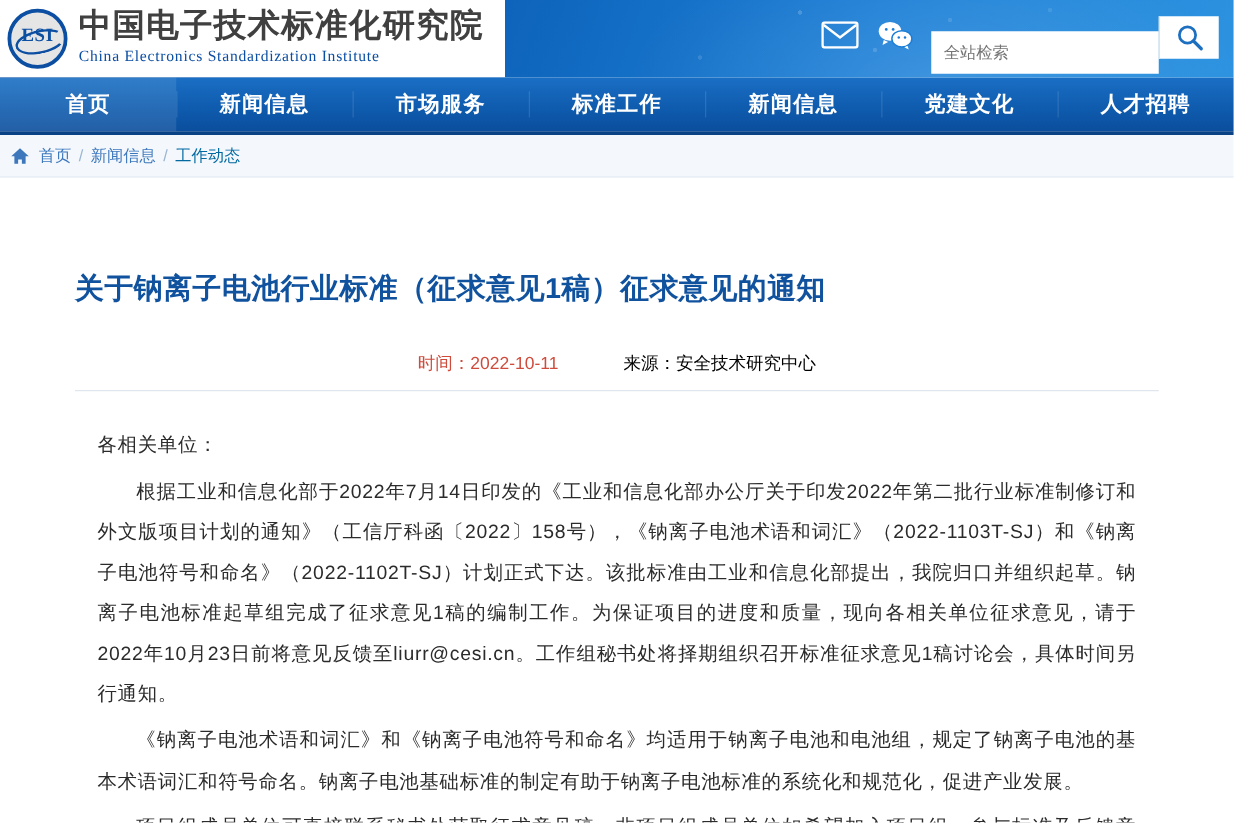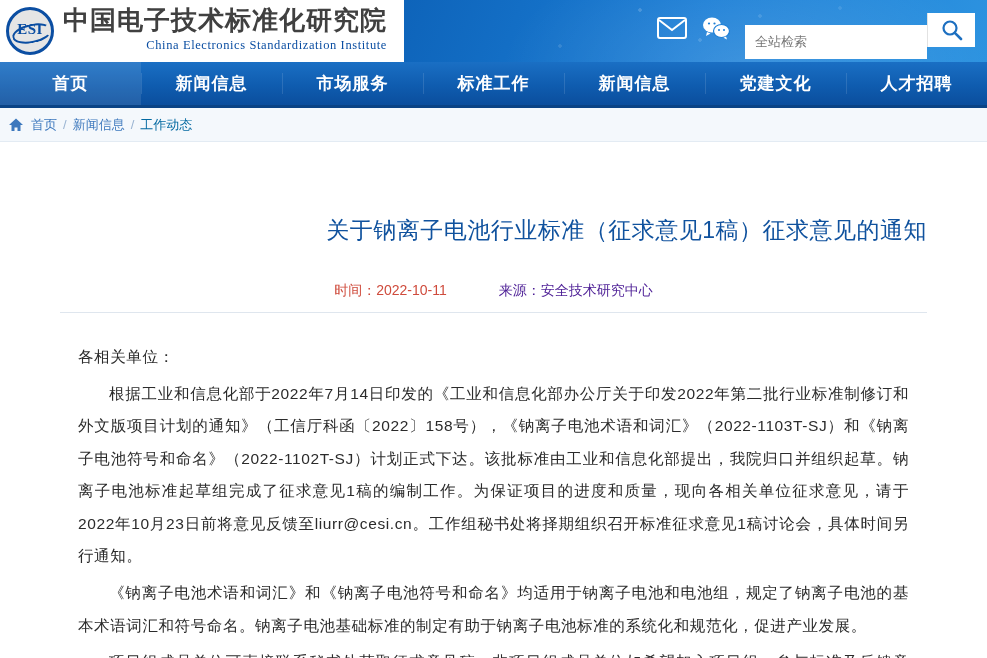--- a/index.html
+++ b/index.html
@@ -84,21 +84,20 @@
     line-height: 1.05;
     letter-spacing: 1px;
     font-family: Liberation Mono, monospace;
   }
   .logo-text-en {
     font-size: 12.5px;
     color: #0b4ea2;
     letter-spacing: 0.6px;
     margin-top: 2px;
     font-family: "Liberation Serif", serif;
-    text-align: right;
   }
   .header-right {
     position: absolute;
     right: 12px; top: 13px;
     display: flex;
     align-items: center;
     gap: 14px;
   }
   .hicon { cursor: pointer; }
   .search-box {
@@ -172,39 +171,39 @@
   .home-icon { margin-right: 7px; display: inline-flex; }
   .crumb { color: #3d78bd; cursor: pointer; }
   .crumb.last { color: #0369a1; }
   .crumb-sep { margin: 0 6px; color: #9ab4d2; }
 
   
   .article {
     padding: 0 60px;
   }
   .article-title {
-    text-align: right;
+    text-align: left;
     font-size: 23px;
-    font-weight: normal;
+    font-weight: bold;
     color: #10529e;
     padding-top: 72px;
     letter-spacing: 0.5px;
     line-height: 1.4;
   }
   .meta {
     display: flex;
     justify-content: center;
     gap: 52px;
     font-size: 14px;
     color: #d9534f;
     padding-top: 36px;
     padding-bottom: 12px;
   }
   .meta .meta-label { color: #cf4b3c; }
-  .meta .meta-source { color: #4c1d95; }
+  .meta .meta-source { color: #000000; }
   .meta-divider {
     height: 1px;
     background: #dfe6ee;
     margin: 0 0 10px 0;
   }
   .body-text {
     padding: 18px 18px 0 18px;
     font-size: 15.5px;
     line-height: 2.1;
     color: #2b2b2b;

